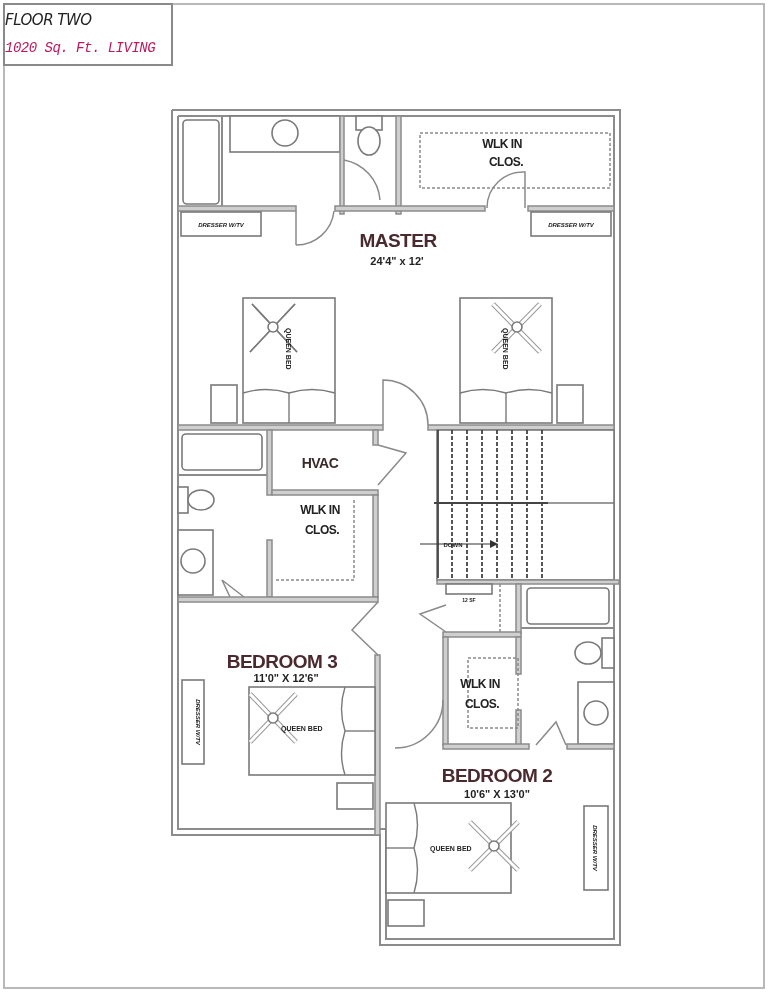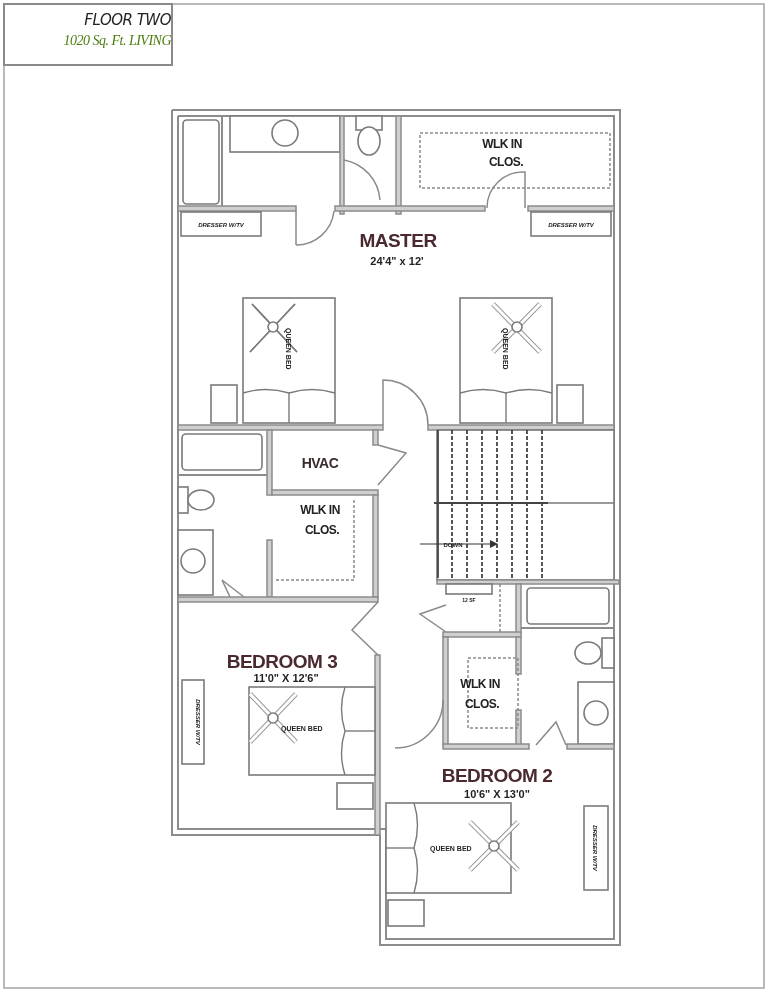--- a/index.html
+++ b/index.html
@@ -1,20 +1,20 @@
 <!DOCTYPE html>
 <html><head>
 <meta charset="utf-8">
 <style>
   html, body { margin:0; padding:0; background:#ffffff; }
   body { width:770px; height:994px; position:relative; overflow:hidden; font-family:"Liberation Sans", sans-serif; }
   .frame { position:absolute; left:3px; top:3px; width:762px; height:986px; border:2px solid #b9b9b9; box-sizing:border-box; }
-  .title-box { position:absolute; left:3px; top:3px; width:170px; height:63px; border:2px solid #8a8a8a; box-sizing:border-box; background:#fff; text-align:right; }
+  .title-box { position:absolute; left:3px; top:3px; width:170px; height:63px; border:2px solid #8a8a8a; box-sizing:border-box; background:#fff; text-align:left; }
   .title-box .t1 { font-family:"DejaVu Sans", sans-serif; font-style:italic; font-size:15px; color:#222; margin-top:6px; letter-spacing:-0.5px; }
-  .title-box .t2 { font-family:Liberation Serif, serif; font-style:italic; font-size:14px; color:#4d7c0f; margin-top:4px; letter-spacing:-0.5px; }
+  .title-box .t2 { font-family:Liberation Mono, monospace; font-style:italic; font-size:14px; color:#be185d; margin-top:11px; letter-spacing:-0.5px; }
   svg { position:absolute; left:0; top:0; }
   .wall { fill:none; stroke:#8c8c8c; stroke-width:2; }
   .wallthick { fill:#cfcfcf; stroke:#8c8c8c; stroke-width:1.5; }
   .fix { fill:#fff; stroke:#7a7a7a; stroke-width:1.6; }
   .thin { fill:none; stroke:#7a7a7a; stroke-width:1.4; }
   .dash { fill:none; stroke:#8a8a8a; stroke-width:1.5; stroke-dasharray:3 2; }
   .door { fill:none; stroke:#8a8a8a; stroke-width:1.5; }
   .stair { stroke:#444; stroke-width:1.8; }
   .room-label { font-family:"Liberation Sans", sans-serif; fill:#4a2a2e; font-size:19px; font-weight:bold; letter-spacing:-0.5px; }
   .dim-label { font-family:"Liberation Sans", sans-serif; fill:#222; font-size:11px; font-weight:bold; }

